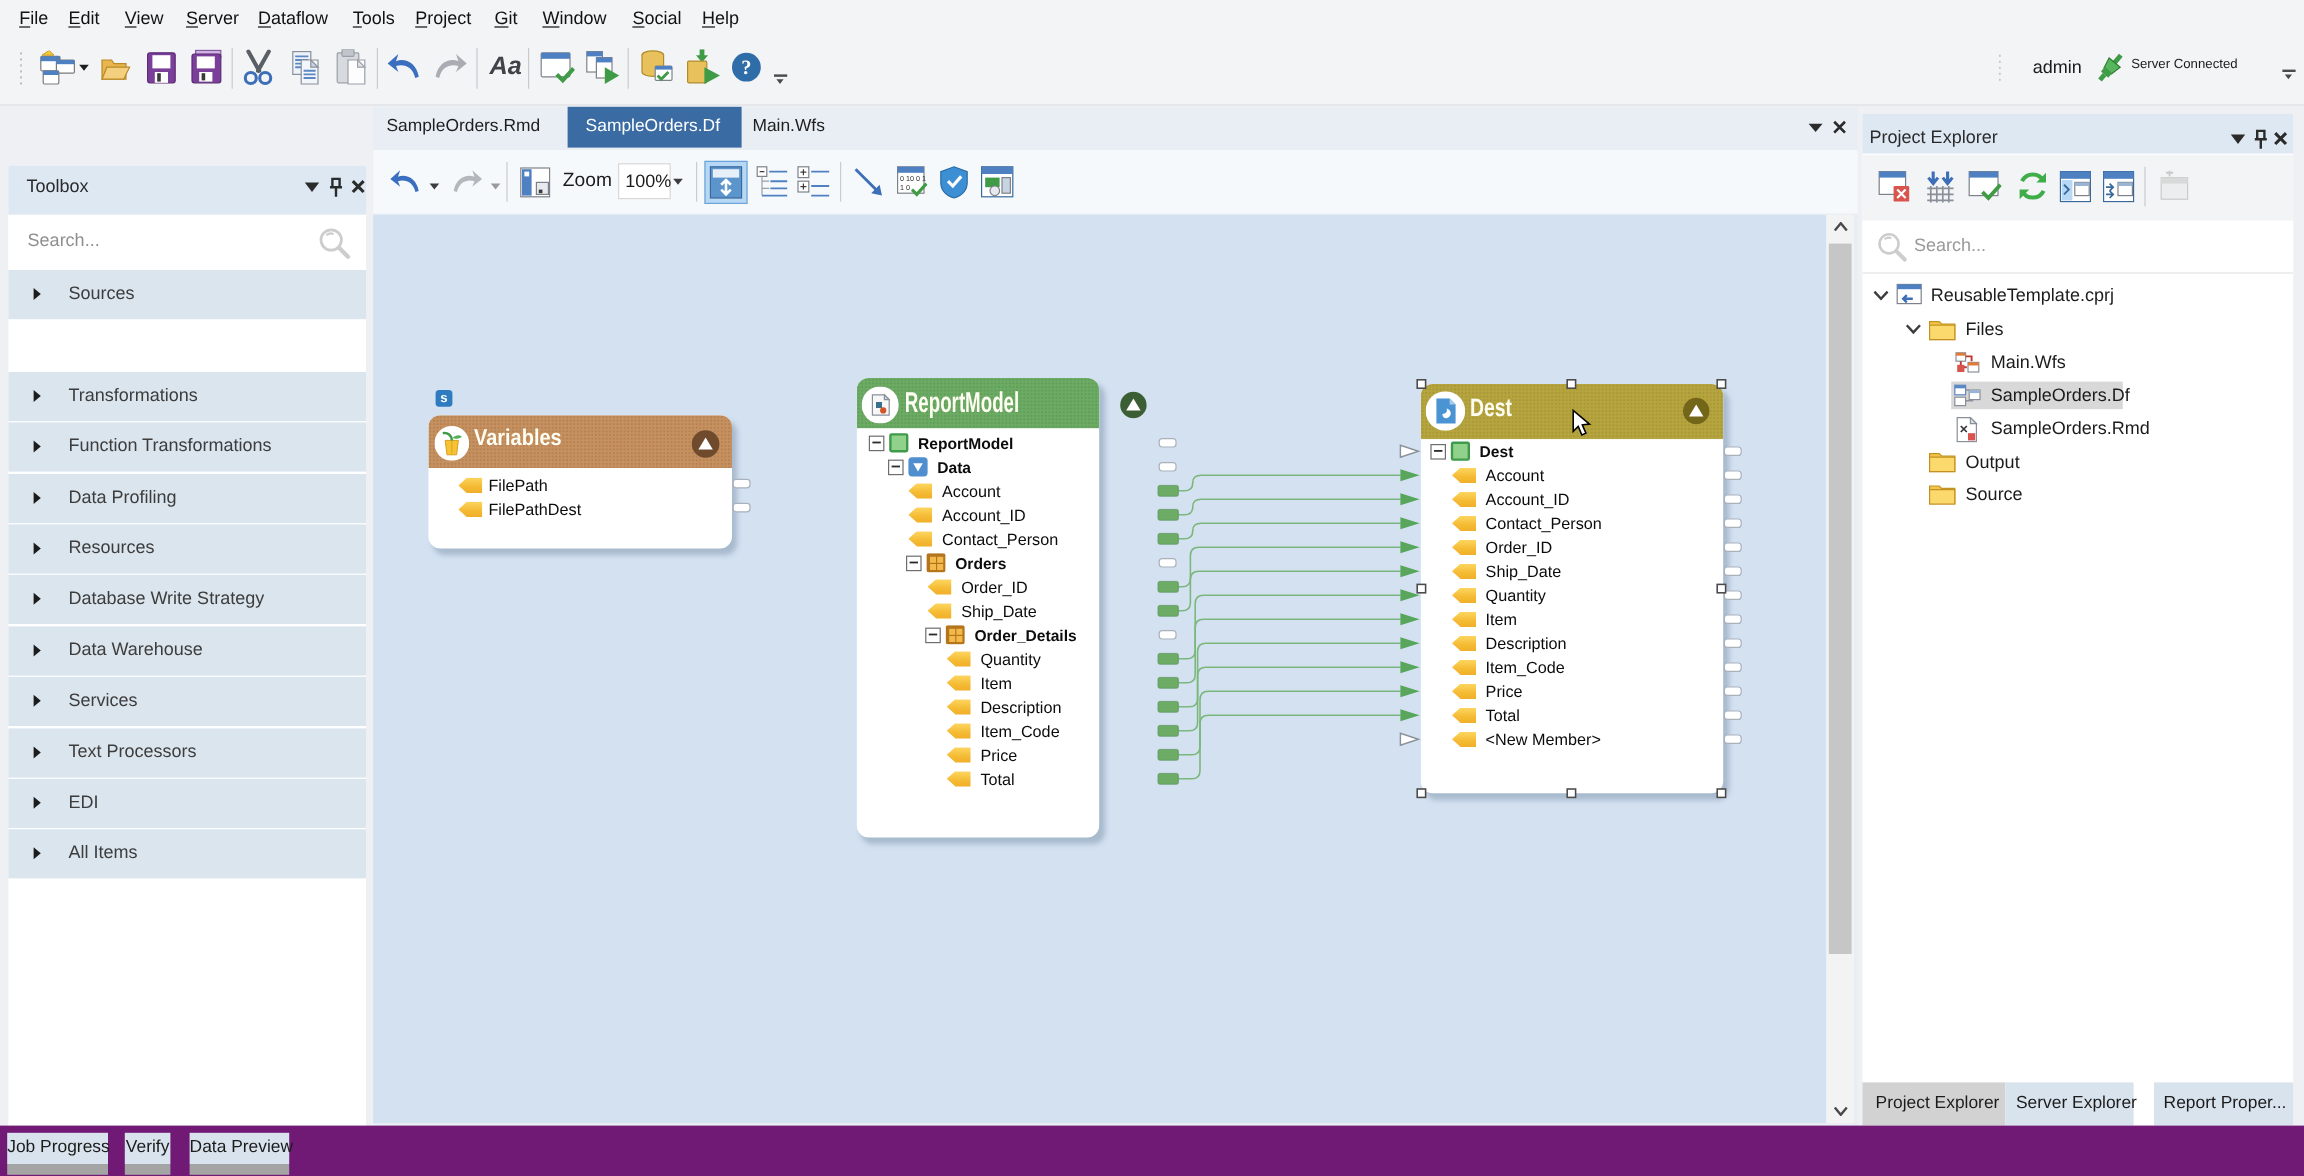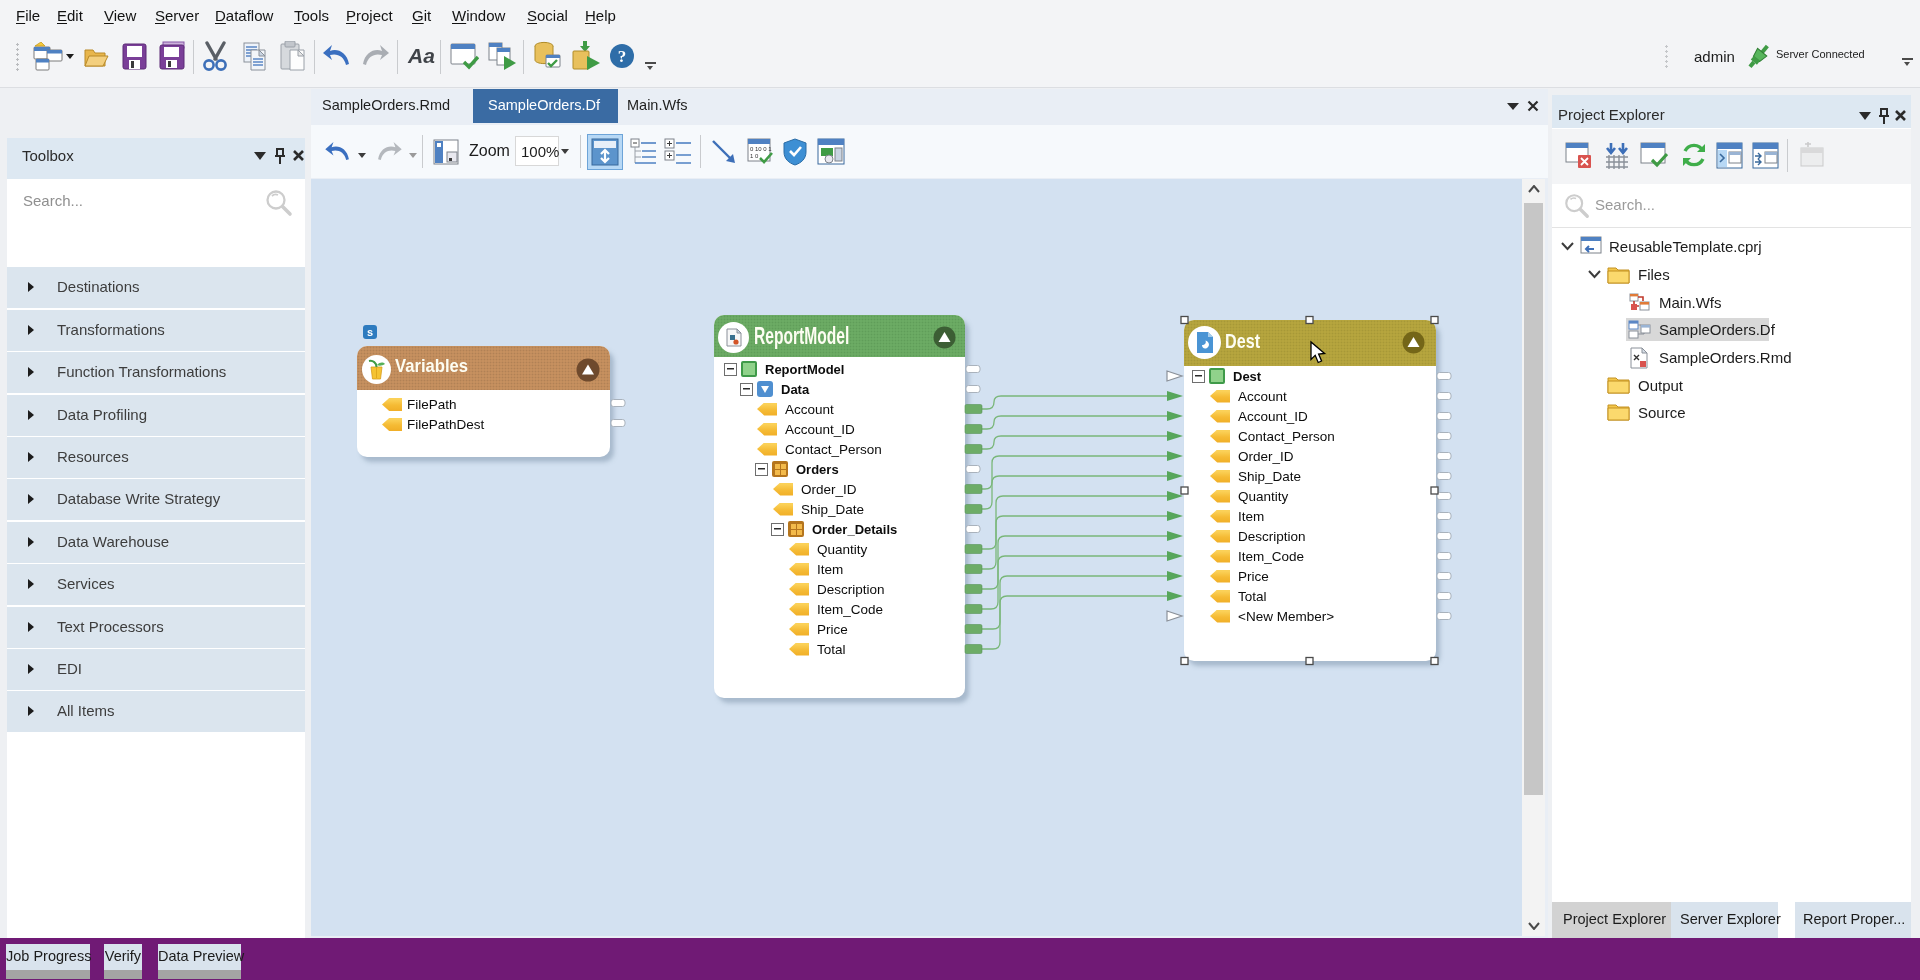--- a/index.html
+++ b/index.html
@@ -208,23 +208,23 @@
       </svg>
   </div>
   <div class="abs" style="left:0;top:41px;width:298px;height:46px;background:#fff;">
     <span class="abs" style="left:16px;top:13px;font-size:15px;color:#8f8f8f;">Search...</span>
     <svg class="abs" style="left:256px;top:9px" width="32" height="30" viewBox="0 0 32 30">
       <circle cx="13" cy="12" r="8.5" fill="none" stroke="#cdcdcd" stroke-width="2.3"></circle>
       <path d="M19.5 18.5 L27 26" stroke="#cdcdcd" stroke-width="3.6" stroke-linecap="round"></path>
       <path d="M9 8 a5.5 5.5 0 0 1 6 -1" stroke="#cdcdcd" stroke-width="1.8" fill="none"></path>
     </svg>
   </div>
-  <div class="tbrow" style="top:129.4px">
-      <span class="arr"></span>
-      <span class="lbl">Destinations</span>
+  <div class="tbrow" style="top:87px">
+      <span class="arr"></span>
+      <span class="lbl">Sources</span>
     </div>
   <div class="tbrow" style="top:171.8px">
       <span class="arr"></span>
       <span class="lbl">Transformations</span>
     </div>
   <div class="tbrow" style="top:214.2px">
       <span class="arr"></span>
       <span class="lbl">Function Transformations</span>
     </div>
   <div class="tbrow" style="top:256.6px">
@@ -366,21 +366,21 @@
       <div class="trow" style="left:25px;top:48.5px;">
           <span class="tag"></span>
           <span class="tx" style="margin-left:5px;">FilePath</span>
         </div>
       <div class="trow" style="left:25px;top:68.5px;">
           <span class="tag"></span>
           <span class="tx" style="margin-left:5px;">FilePathDest</span>
         </div>
     </div>
 
-    <div class="node" id="nrm" style="left:403px;top:136px;width:251px;height:383px;background:#fff;">
+    <div class="node" id="nrm" style="left:403px;top:136px;width:202px;height:383px;background:#fff;">
       <div class="nhead" style="height:42px;background-color:#6cab64;background-image:radial-gradient(rgba(20,60,20,0.13) 0.8px, transparent 1.1px);background-size:3px 3px;"></div>
       <svg class="abs" style="left:4px;top:7px" width="31" height="31" viewBox="0 0 31 31">
         <circle cx="15.5" cy="15.5" r="15.5" fill="#fff"></circle>
         <path d="M9 7 h10 l4 4 v13 h-14 z" fill="#f7f7f7" stroke="#8a9099"></path>
         <path d="M19 7 l4 4 h-4 z" fill="#c9d4e2" stroke="#8a9099"></path>
         <rect x="12" y="13" width="5" height="5" fill="#39708e"></rect>
         <circle cx="18" cy="20" r="2.6" fill="#d35427"></circle>
       </svg>
       <span class="ntitle" style="left:40px;top:7px;font-size:24px;transform:scaleX(0.65);">ReportModel</span>
       <svg class="abs" style="left:219px;top:11px" width="23" height="23" viewBox="0 0 23 23">

